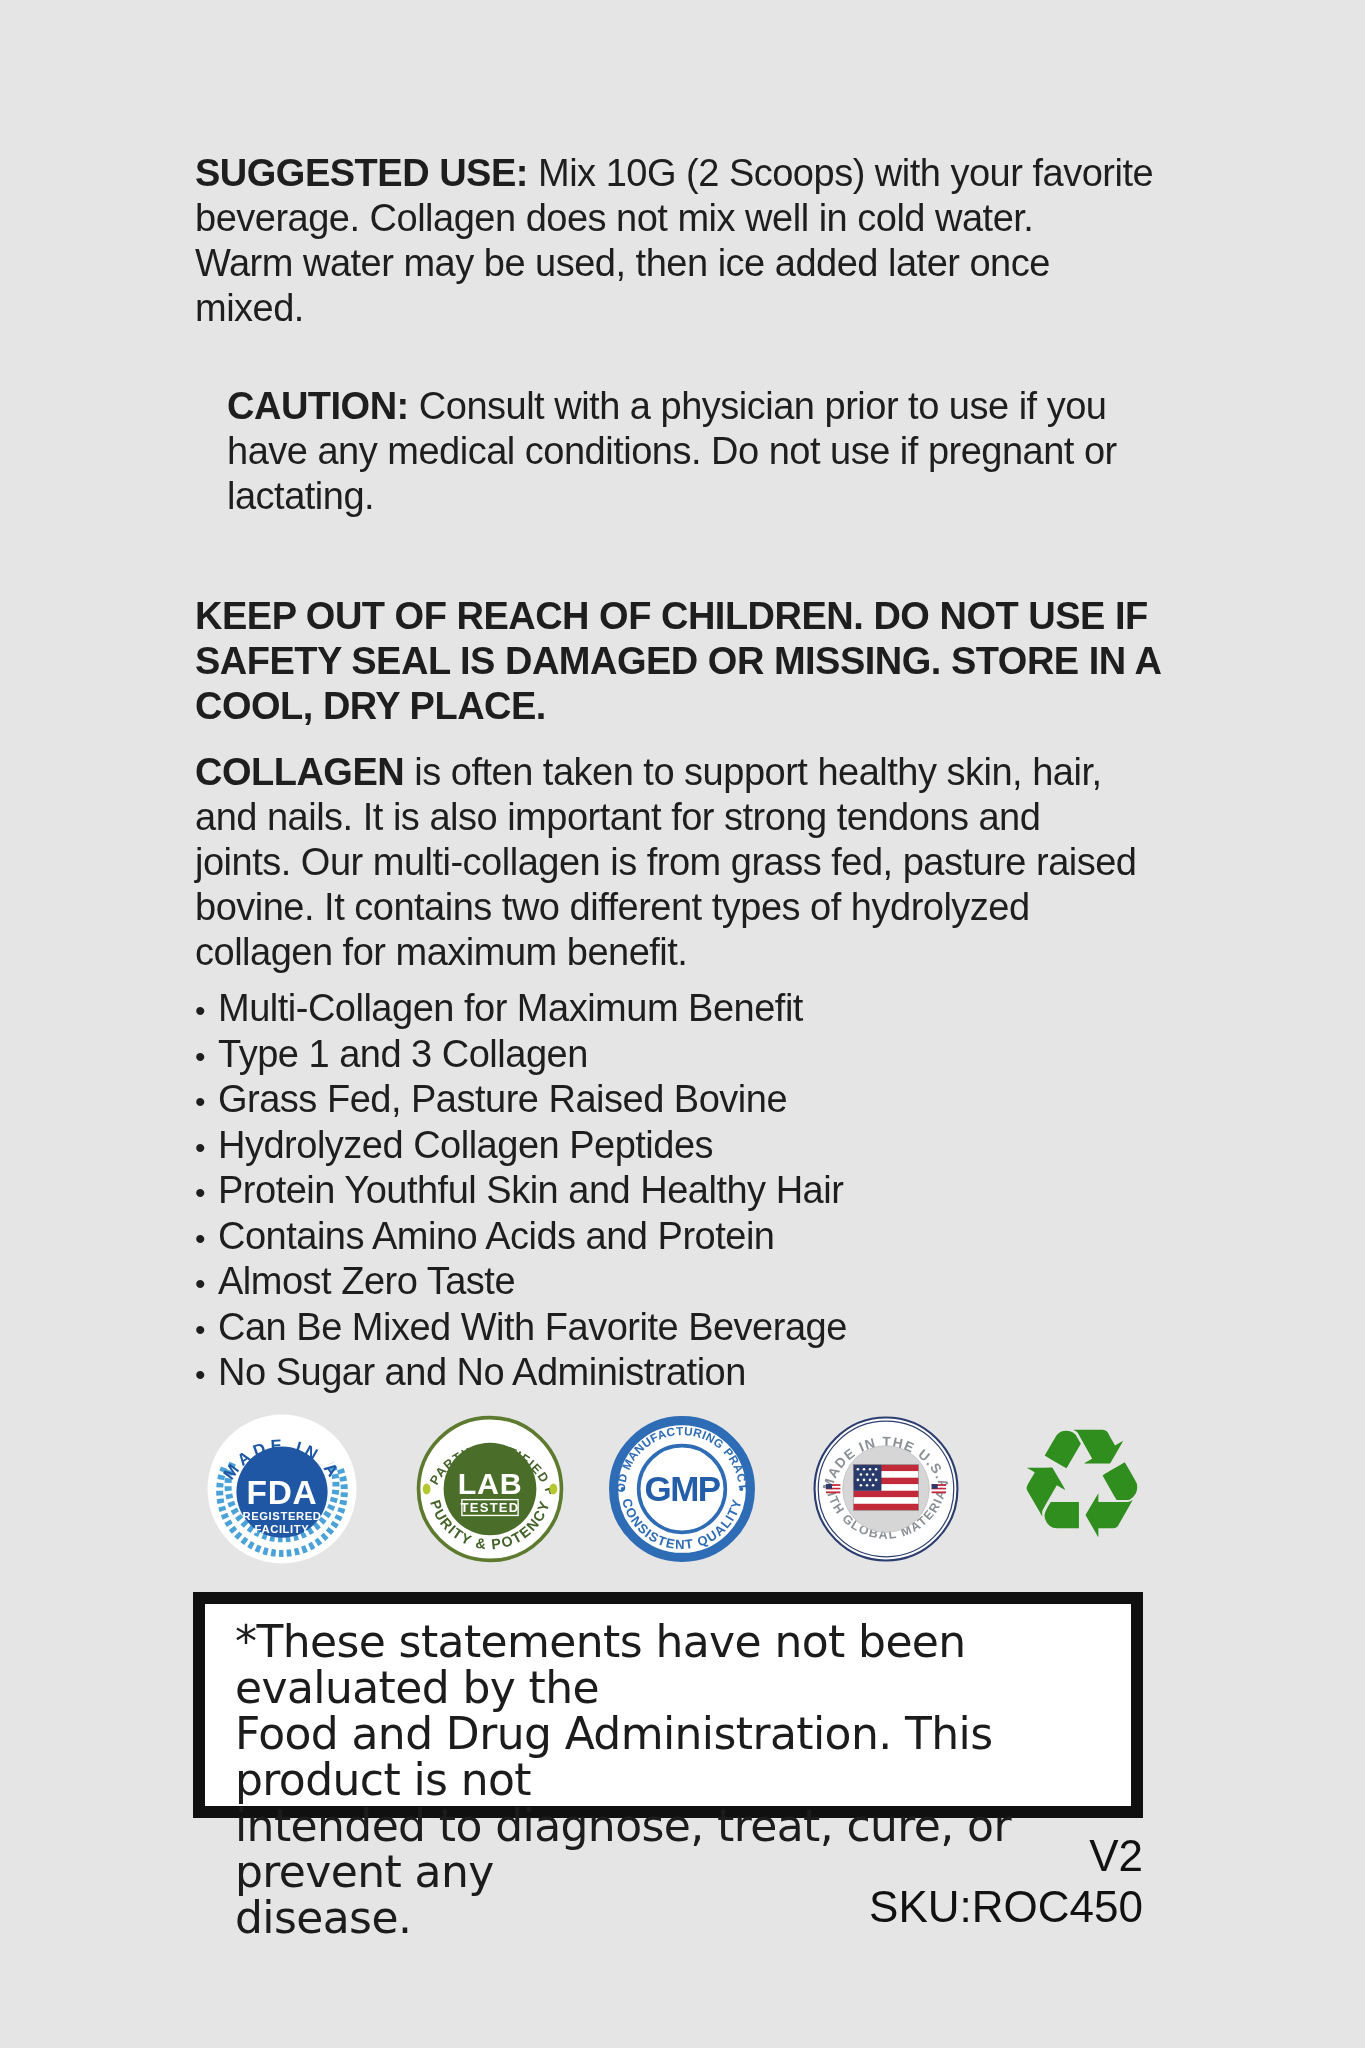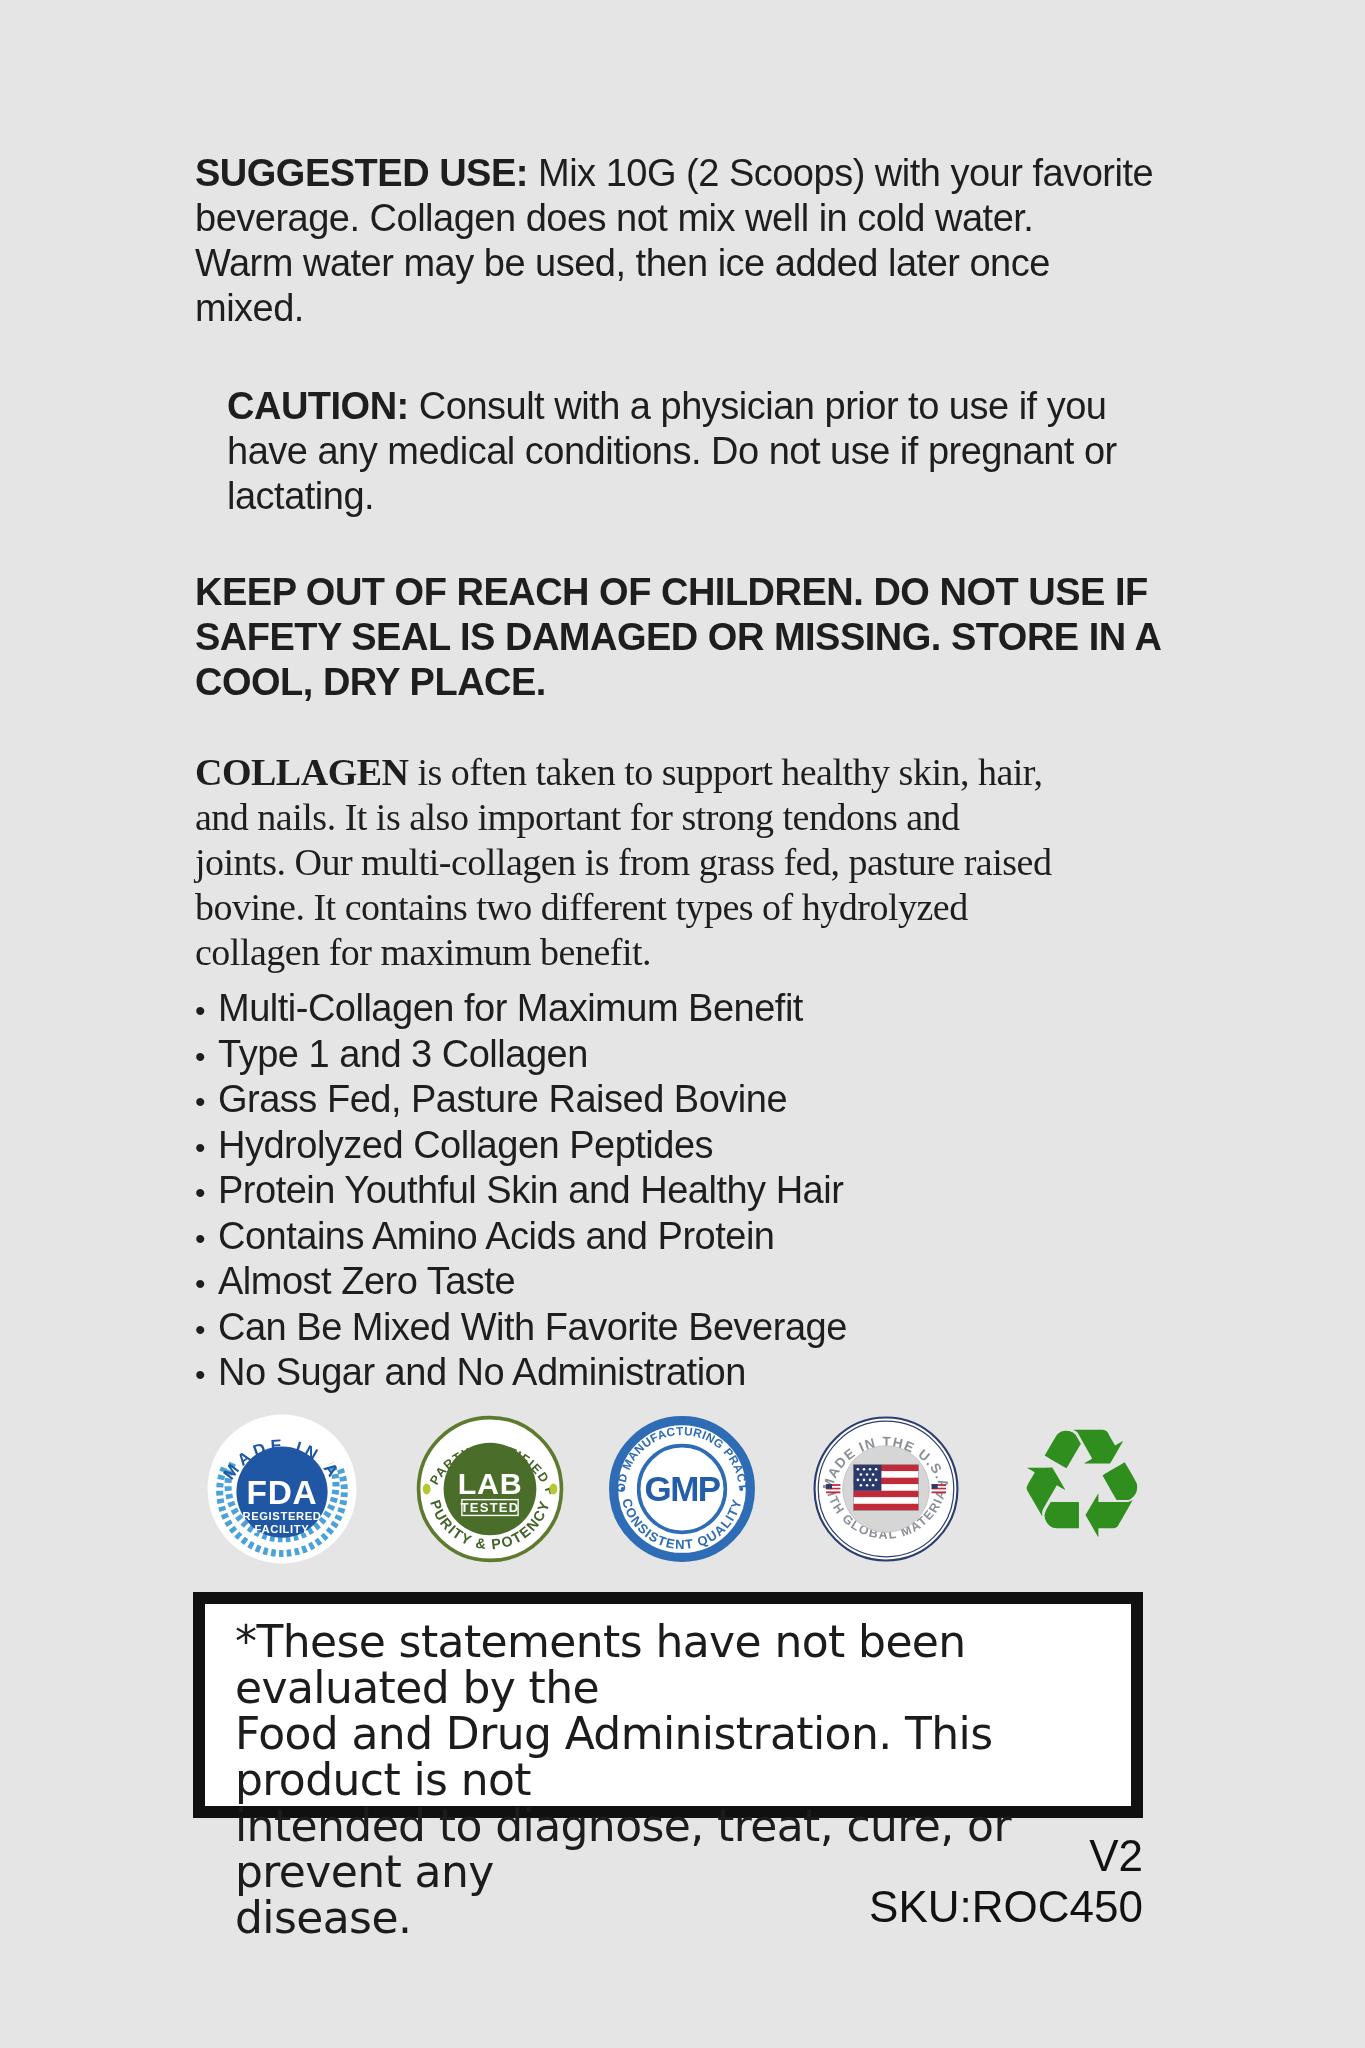--- a/index.html
+++ b/index.html
@@ -14,22 +14,22 @@
   .pre{white-space:pre-line;}
   .para{
     position:absolute;left:195px;
     font-size:38px;line-height:45px;letter-spacing:-0.5px;
     color:#1e1e1e;
   }
   .para .lead{font-weight:bold;}
   .bold-para{font-weight:bold;}
   #suggested-use{top:113px;}
   #caution{top:346px;margin-left:32px;}
-  #warning{top:526px;margin-top:44px;}
-  #collagen{top:712px;font-family:Liberation Serif, serif;}
+  #warning{top:550px;margin-top:44px;}
+  #collagen{top:712px;}
   #bullets{position:absolute;left:195px;top:986px;}
   .bullet{display:flex;align-items:baseline;height:45.5px;line-height:45.5px;
     font-size:38px;letter-spacing:-0.5px;}
   .bullet .dot{font-size:30px;margin-right:13px;}
   
   .badge{position:absolute;top:1413px;width:152px;height:152px;}
   #badge-fda{left:206px;}
   #badge-lab{left:414px;}
   #badge-gmp{left:606px;}
   #badge-usa{left:810px;}

